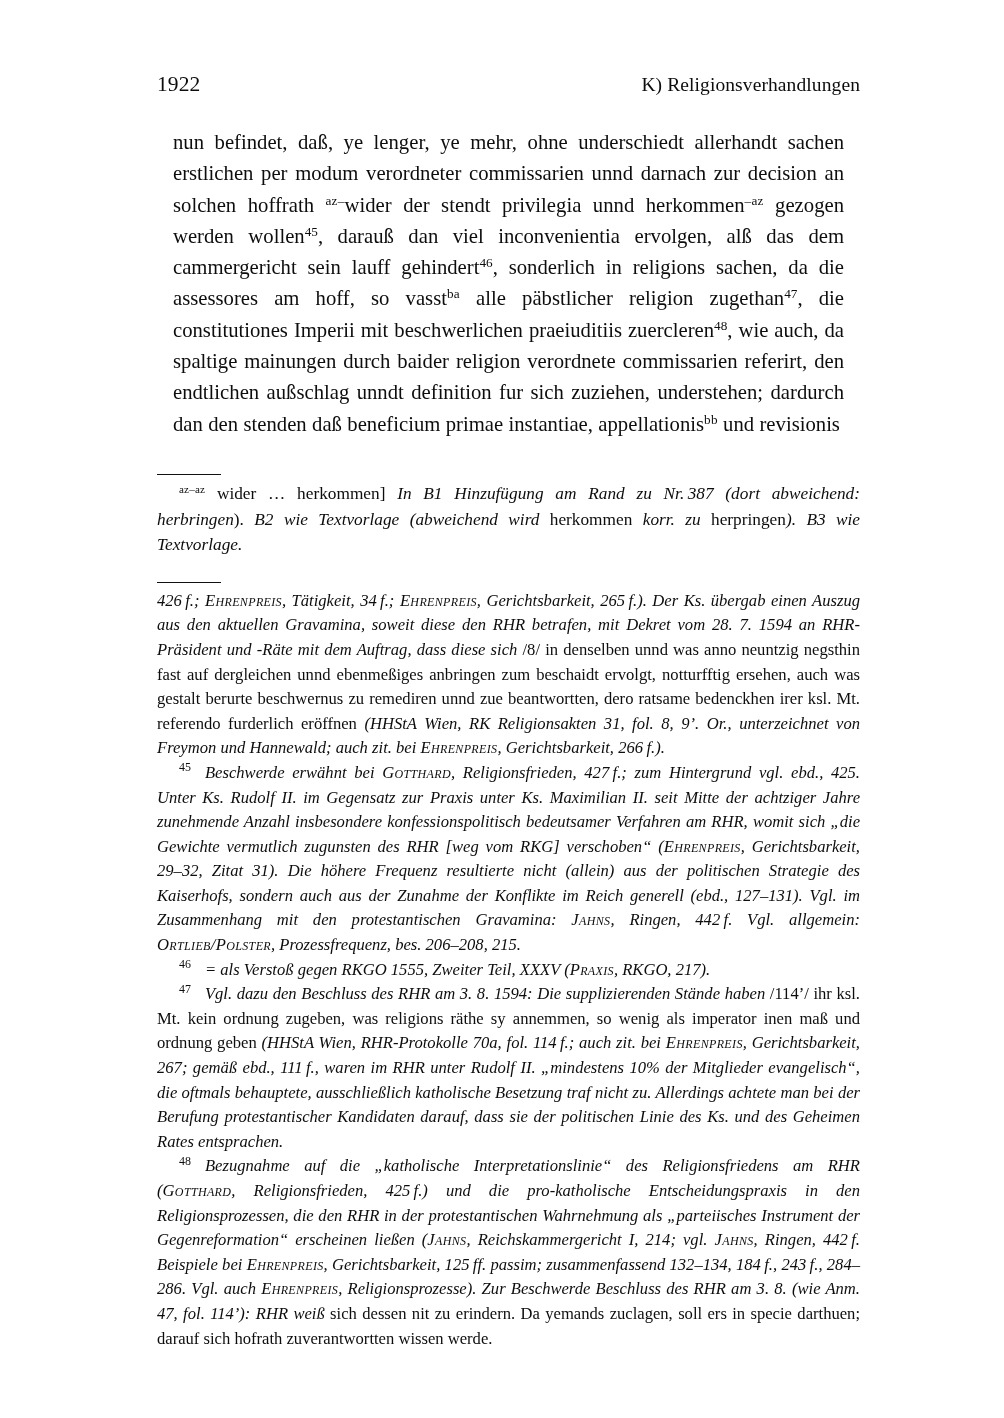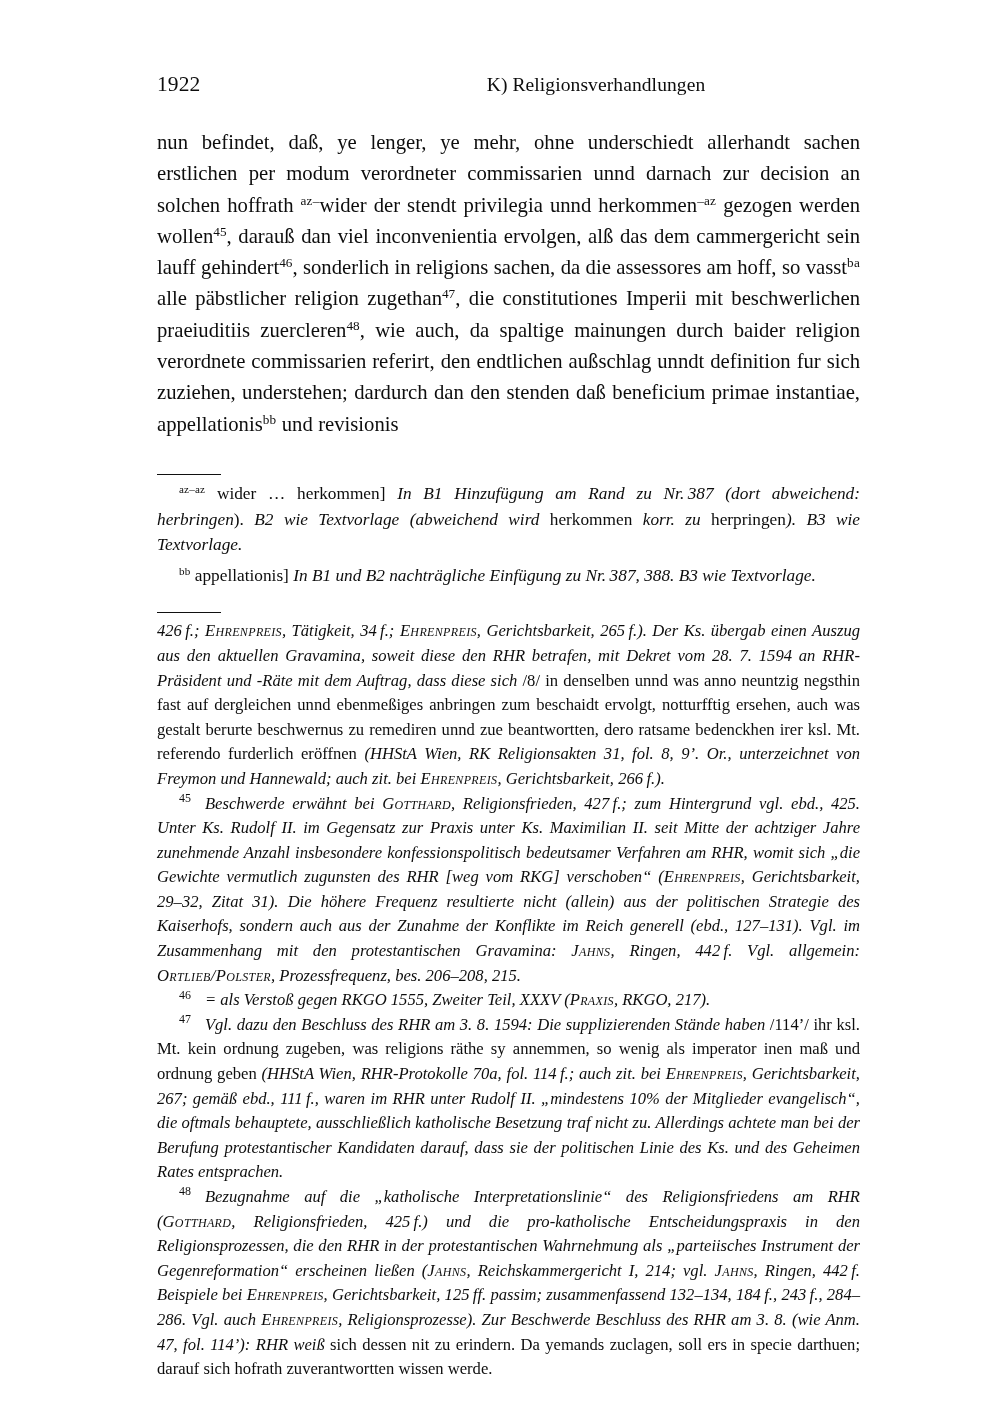--- a/index.html
+++ b/index.html
@@ -36,34 +36,34 @@
     letter-spacing: 0.1px;
     margin-bottom: 30px;
   }
   .runhead .folio {
     width: 175px;
     flex: 0 0 175px;
     text-align: left;
   }
   .runhead .title {
     flex: 1 1 auto;
-    text-align: center;
+    text-align: right;
     font-size: 19.5px;
   }
 
   
   .body-text {
     font-size: 20.7px;
     line-height: 31.3px;
     text-align: justify;
     text-justify: inter-word;
     hyphens: manual;
     word-spacing: 0.2px;
   }
-  .body-text p { margin: 0; }
+  .body-text p { margin: 16px; }
 
   sup.note, sup.sig {
     font-size: 0.64em;
     vertical-align: 0.52em;
     line-height: 0;
   }
   sup.sig { letter-spacing: 0.2px; }
 
   
   .app-rule {
@@ -139,23 +139,20 @@
       <div class="app-rule"></div>
       <div class="app-a">
 
         <p><sup class="sig">az–az</sup>
           <span class="rm">wider … herkommen]</span>
           <i>In B1 Hinzufügung am Rand zu Nr. 387 (dort abweichend:
           herbringen</i><span class="rm">).</span> <i>B2 wie Textvorlage (abweichend wird</i> herkommen <i>korr. zu</i> herpringen<i>). B3 wie
           Textvorlage.</i></p>
 
 
-        <p><sup class="sig">bb</sup>
-          <span class="rm">appellationis]</span>
-          <i>In B1 und B2 nachträgliche Einfügung zu Nr. 387, 388. B3 wie Textvorlage.</i></p>
 
       </div>
     </div>
 
     <div class="app-block-b">
       <div class="app-rule"></div>
       <div class="app-b">
 
         <p><i>426 f.;</i> <span class="sc-it">Ehrenpreis</span><i>, Tätigkeit, 34 f.;</i> <span class="sc-it">Ehrenpreis</span><i>, Gerichtsbarkeit, 265 f.). Der Ks. übergab einen Auszug aus den aktuellen Gravamina, soweit diese den RHR betrafen, mit Dekret vom 28.&nbsp;7.&nbsp;1594 an RHR-Präsident und -Räte mit dem Auftrag, dass diese sich</i> /8/ in denselben unnd was anno neuntzig negsthin fast auf dergleichen unnd ebenmeßiges anbringen zum beschaidt ervolgt, notturfftig ersehen, auch was gestalt berurte beschwernus zu remediren unnd zue beantwortten, dero ratsame bedenckhen irer ksl. Mt. referendo furderlich eröffnen <i>(HHStA Wien, RK Religionsakten 31, fol. 8, 9’. Or., unterzeichnet von Freymon und Hannewald; auch zit. bei</i> <span class="sc-it">Ehrenpreis</span><i>, Gerichtsbarkeit, 266 f.).</i></p>
 

